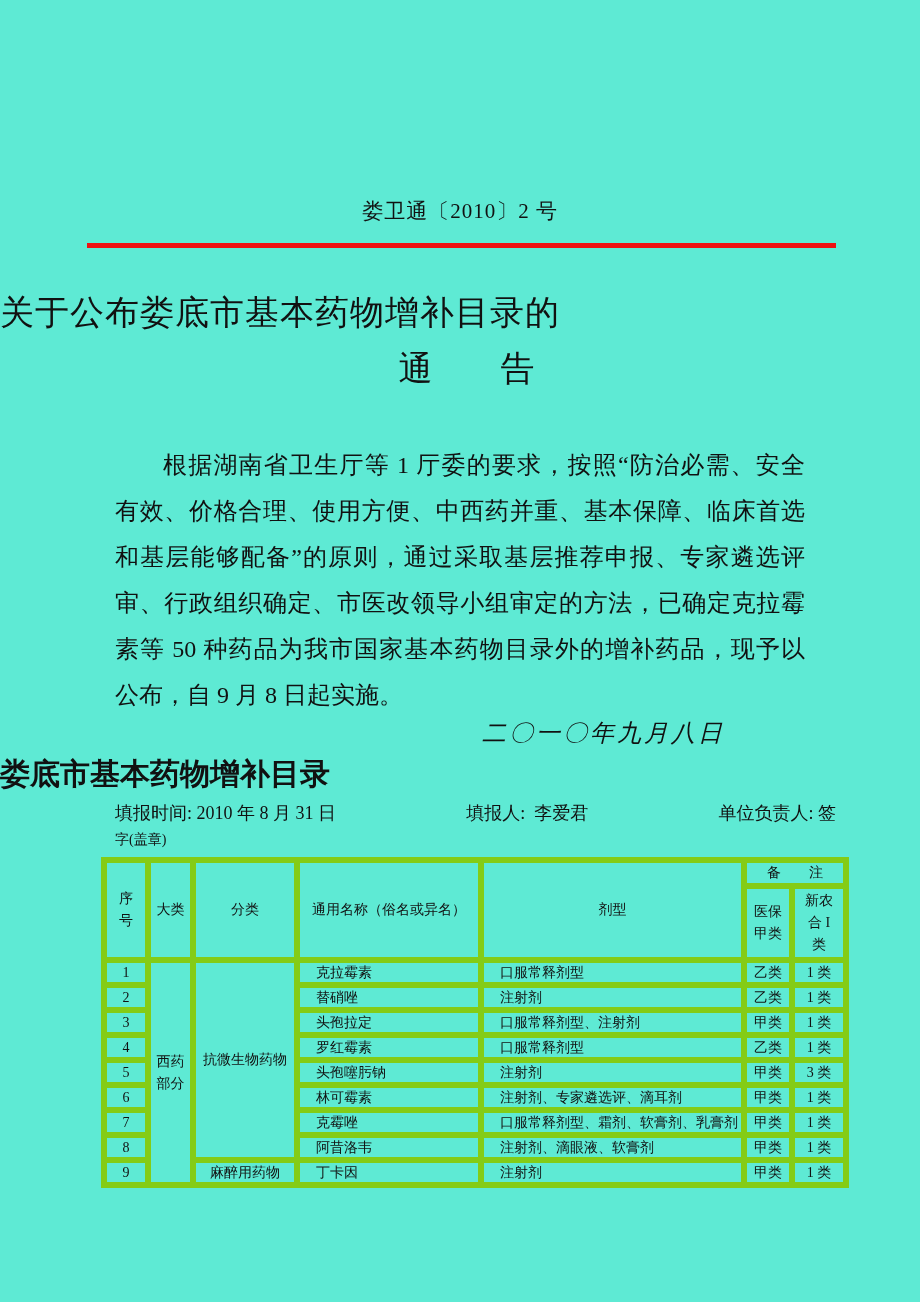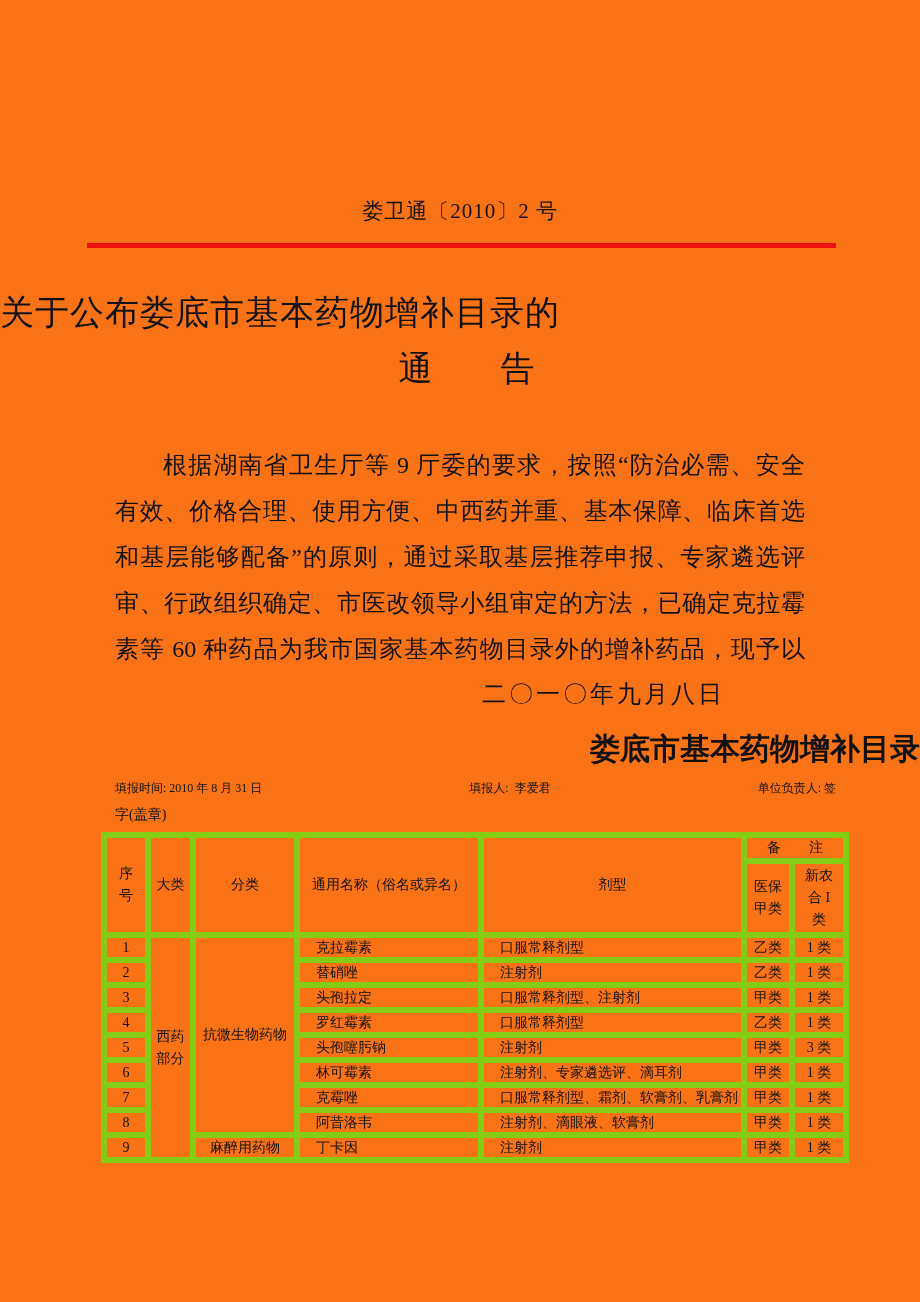--- a/index.html
+++ b/index.html
@@ -1,21 +1,21 @@
 <!DOCTYPE html>
 <html><head>
 <meta charset="utf-8">
 <style>
   * { margin: 0; padding: 0; box-sizing: border-box; }
   html, body { background: #ffffff; }
   .page {
     position: relative;
     width: 920px;
     height: 1302px;
-    background: #f97316;
+    background: #5eead4;
     color: #111111;
     font-family: "Liberation Serif", "DejaVu Serif", serif;
     overflow: hidden;
   }
   .doc-number {
     padding-top: 196px;
     text-align: center;
     font-size: 21px;
     line-height: 30px;
     letter-spacing: 1px;
@@ -47,39 +47,39 @@
   .body-line {
     height: 46px;
     line-height: 46px;
     text-align: justify;
     text-align-last: justify;
     white-space: nowrap;
   }
   .body-line.first { padding-left: 48px; }
   .body-line.last { text-align-last: left; white-space: normal; }
   .date-line {
-    margin-top: 7px;
     padding-right: 195px;
     text-align: right;
     font-size: 24px;
     line-height: 30px;
     letter-spacing: 3px;
+    font-style: italic;
   }
   .catalog-title {
-    margin-top: 22px;
-    text-align: right;
+    margin-top: 8px;
+    text-align: left;
     font-size: 30px;
     line-height: 36px;
     font-weight: 700;
   }
   .form-line1 {
     margin: 12px 84px 0 115px;
     display: flex;
     justify-content: space-between;
-    font-size: 12px;
+    font-size: 18px;
     line-height: 18px;
   }
   .form-line1 span { white-space: pre; }
   .form-line2 {
     margin: 9px 0 4px 115px;
     font-size: 14px;
     line-height: 18px;
   }
   table.drug-table {
     margin: 8px 0 0 101px;
@@ -114,25 +114,26 @@
 <div class="page">
 
   <div class="doc-number">娄卫通〔2010〕2 号</div>
 
   <div class="red-line" style="background: rgb(238, 17, 17);"></div>
 
   <div class="notice-title">关于公布娄底市基本药物增补目录的</div>
   <div class="notice-subtitle">通　　告</div>
 
   <div class="body-block">
-    <div class="body-line first">根据湖南省卫生厅等 9 厅委的要求，按照“防治必需、安全</div>
+    <div class="body-line first">根据湖南省卫生厅等 1 厅委的要求，按照“防治必需、安全</div>
     <div class="body-line">有效、价格合理、使用方便、中西药并重、基本保障、临床首选</div>
     <div class="body-line">和基层能够配备”的原则，通过采取基层推荐申报、专家遴选评</div>
     <div class="body-line">审、行政组织确定、市医改领导小组审定的方法，已确定克拉霉</div>
-    <div class="body-line">素等 60 种药品为我市国家基本药物目录外的增补药品，现予以</div>
+    <div class="body-line">素等 50 种药品为我市国家基本药物目录外的增补药品，现予以</div>
+    <div class="body-line last">公布，自 9 月 8 日起实施。</div>
   </div>
 
   <div class="date-line">二〇一〇年九月八日</div>
 
   <div class="catalog-title">娄底市基本药物增补目录</div>
 
   <div class="form-line1">
     <span>填报时间: 2010 年 8 月 31 日</span>
     <span>填报人:  李爱君</span>
     <span>单位负责人: 签</span>

